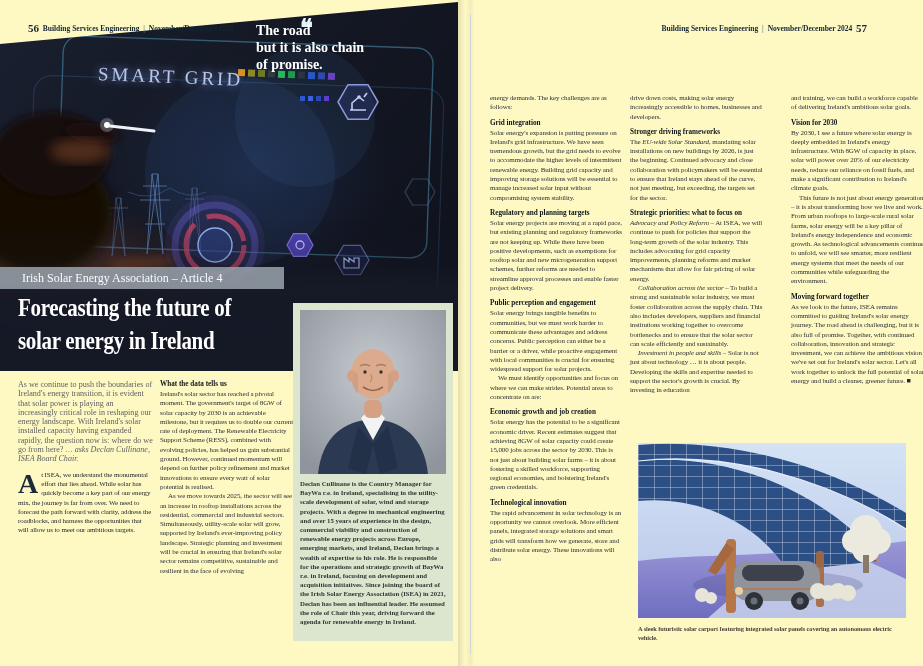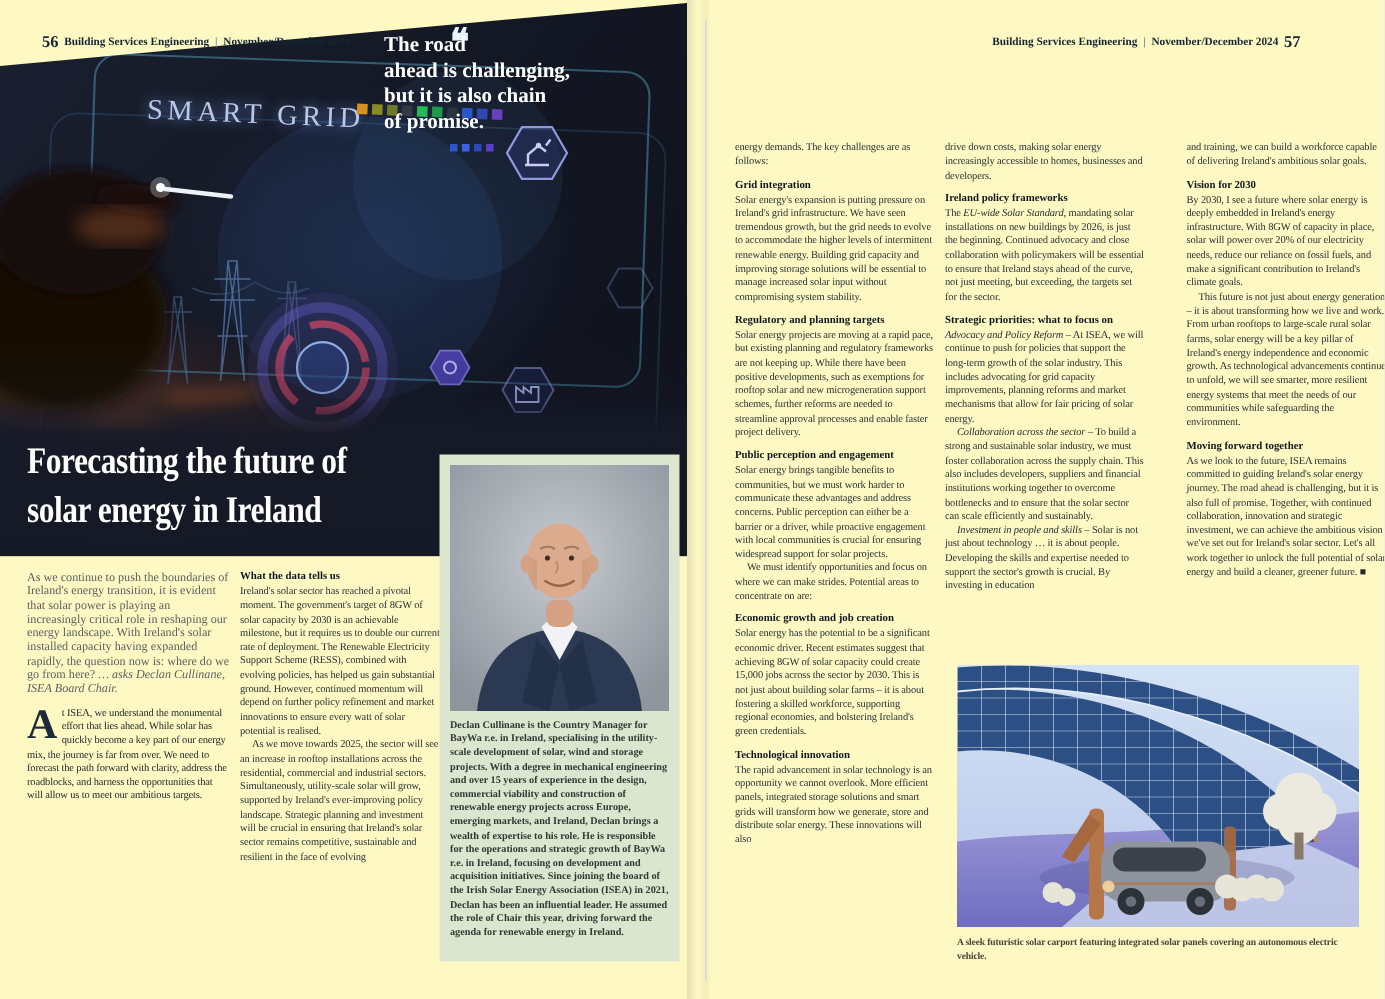--- a/index.html
+++ b/index.html
@@ -164,37 +164,37 @@
         <circle cx="107" cy="123" r="3" fill="#ffffff"></circle>
         <line x1="110" y1="124" x2="154" y2="129" stroke="#eef2f6" stroke-width="3" stroke-linecap="round"></line>
       </g>
 
       <rect x="0" y="220" width="458" height="149" fill="url(#fade)"></rect>
     </svg>
 
     <div class="quotemark">❝</div>
     <div class="pullquote">
       <span>The road</span>
-      <span>ahead is challenging,</span>
       <span>but it is also chain</span>
       <span>of promise.</span>
     </div>
     <div class="smartgrid">SMART GRID</div>
     <div class="sqrow">
       <i style="background:#d89020"></i>
         <i style="background:#8a8a28"></i>
         <i style="background:#6f7a26"></i>
       <i style="background:#333a40"></i>
         <i style="background:#28b858"></i>
         <i style="background:#1f9a4a"></i>
       <i style="background:#2a3340"></i>
         <i style="background:#2858c8"></i>
         <i style="background:#2f49b0"></i>
       <i style="background:#6a3fc0"></i>
     </div>
+    <div class="banner">Irish Solar Energy Association – Article 4</div>
     <div class="headline">
       <span>Forecasting the future of</span>
       <span>solar energy in Ireland</span>
     </div>
   </div>
 
   <div class="lcol1">
     <p class="intro">
       <span>As we continue to push the boundaries of Ireland's energy transition, it is evident that solar power is playing an increasingly critical role in reshaping our energy landscape. With Ireland's solar installed capacity having expanded rapidly, the question now is: where do we go from here?</span><span class="attrib"> … asks Declan Cullinane, ISEA Board Chair.</span>
     </p>
@@ -253,21 +253,21 @@
     <p class="body">Solar energy brings tangible benefits to communities, but we must work harder to communicate these advantages and address concerns. Public perception can either be a barrier or a driver, while proactive engagement with local communities is crucial for ensuring widespread support for solar projects.</p>
     <p class="body indent">We must identify opportunities and focus on where we can make strides. Potential areas to concentrate on are:</p>
     <h3 class="sec-h">Economic growth and job creation</h3>
     <p class="body">Solar energy has the potential to be a significant economic driver. Recent estimates suggest that achieving 8GW of solar capacity could create 15,000 jobs across the sector by 2030. This is not just about building solar farms – it is about fostering a skilled workforce, supporting regional economies, and bolstering Ireland's green credentials.</p>
     <h3 class="sec-h">Technological innovation</h3>
     <p class="body">The rapid advancement in solar technology is an opportunity we cannot overlook. More efficient panels, integrated storage solutions and smart grids will transform how we generate, store and distribute solar energy. These innovations will also</p>
   </div>
 
   <div class="rcol2">
     <p class="body">drive down costs, making solar energy increasingly accessible to homes, businesses and developers.</p>
-    <h3 class="sec-h">Ireland policy frameworks</h3>
+    <h3 class="sec-h">Stronger driving frameworks</h3>
     <p class="body">
       <span>The </span><span class="em">EU-wide Solar Standard</span><span>, mandating solar installations on new buildings by 2026, is just the beginning. Continued advocacy and close collaboration with policymakers will be essential to ensure that Ireland stays ahead of the curve, not just meeting, but exceeding, the targets set for the sector.</span>
     </p>
     <h3 class="sec-h">Strategic priorities: what to focus on</h3>
     <p class="body">
       <span class="em">Advocacy and Policy Reform</span><span> – At ISEA, we will continue to push for policies that support the long-term growth of the solar industry. This includes advocating for grid capacity improvements, planning reforms and market mechanisms that allow for fair pricing of solar energy.</span>
     </p>
     <p class="body indent">
       <span class="em">Collaboration across the sector</span><span> – To build a strong and sustainable solar industry, we must foster collaboration across the supply chain. This also includes developers, suppliers and financial institutions working together to overcome bottlenecks and to ensure that the solar sector can scale efficiently and sustainably.</span>
     </p>

